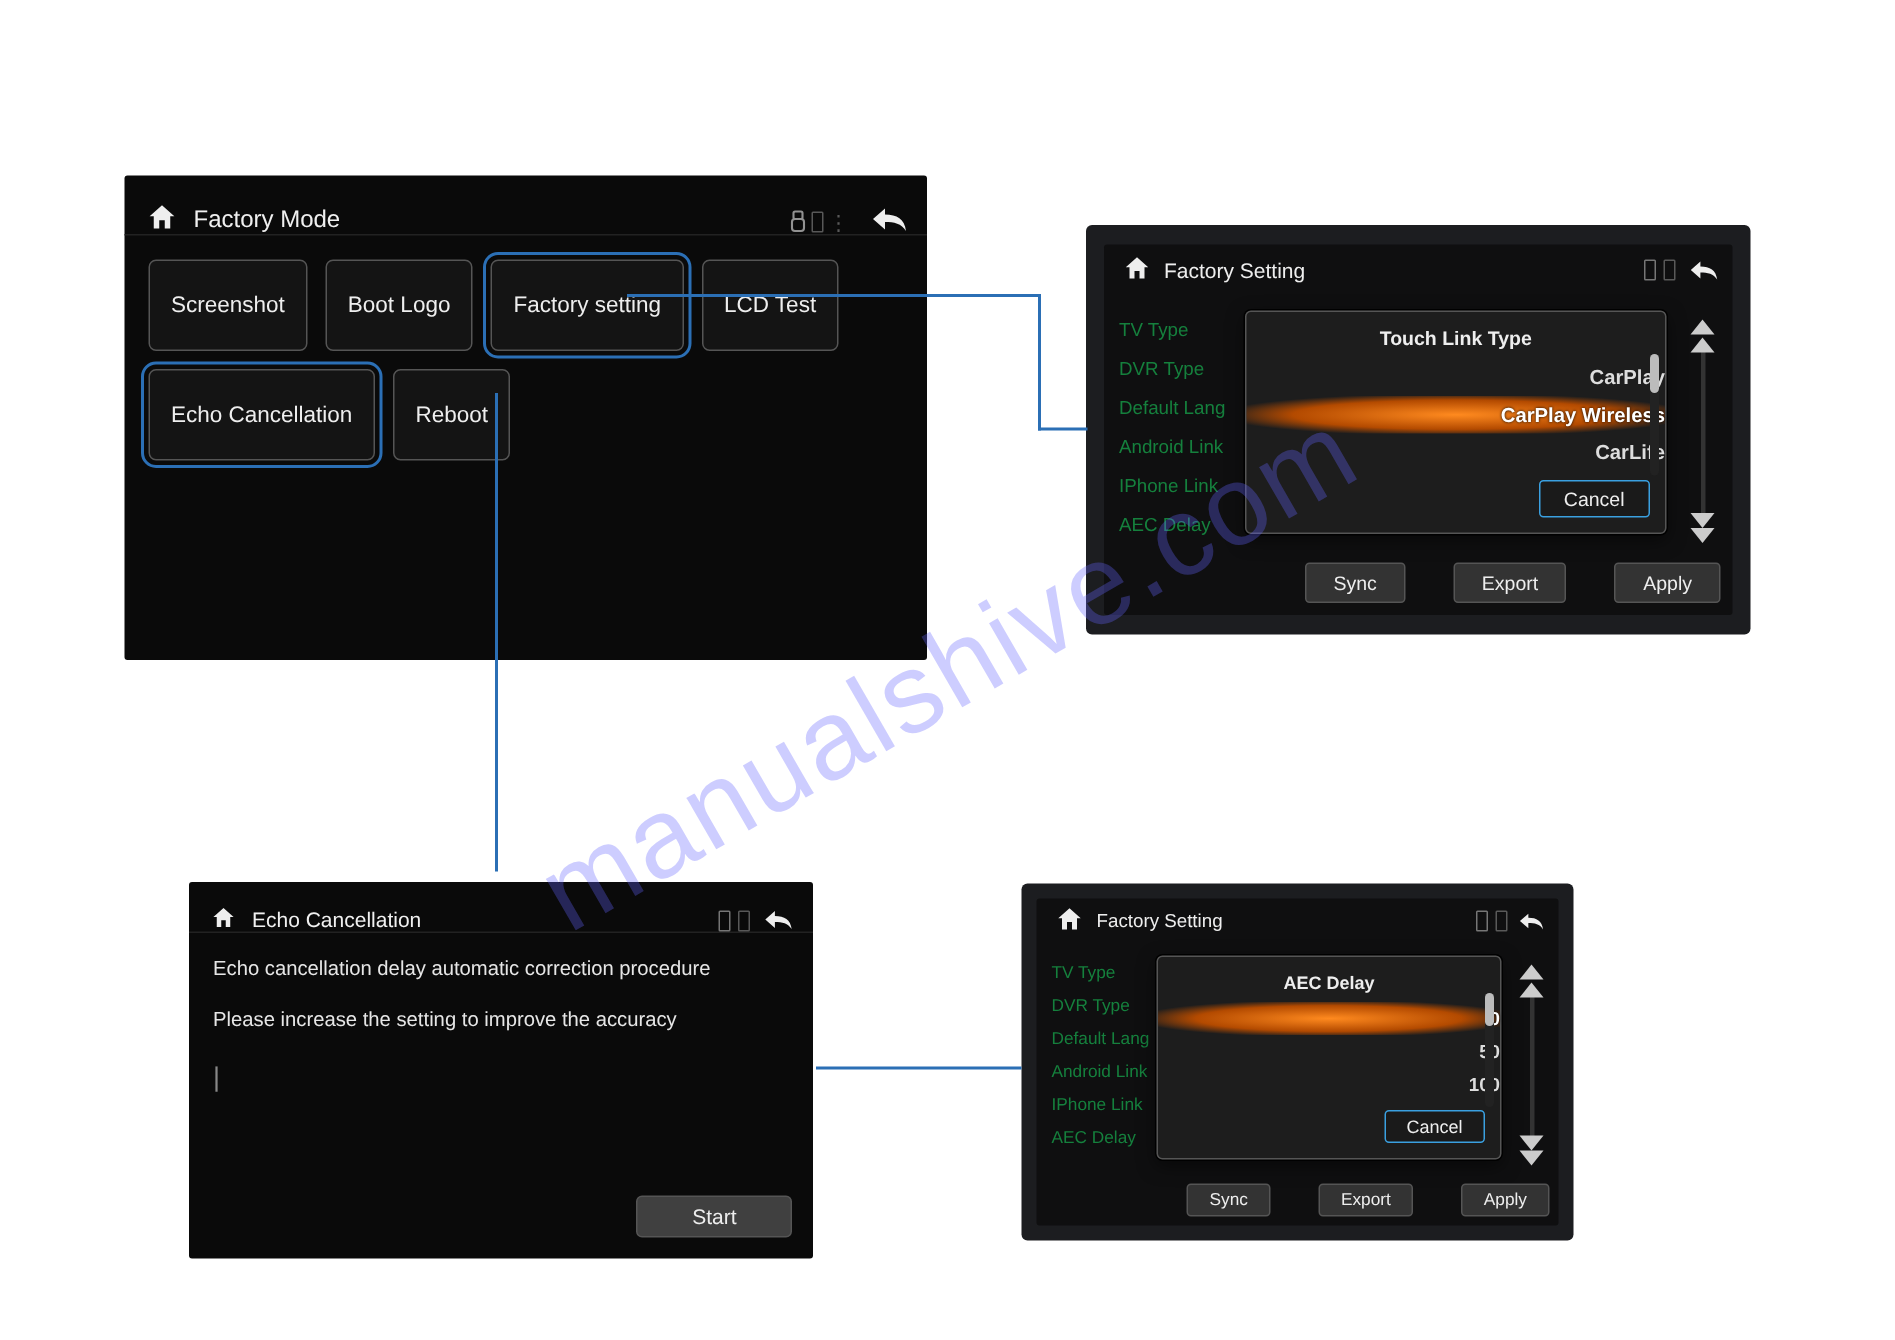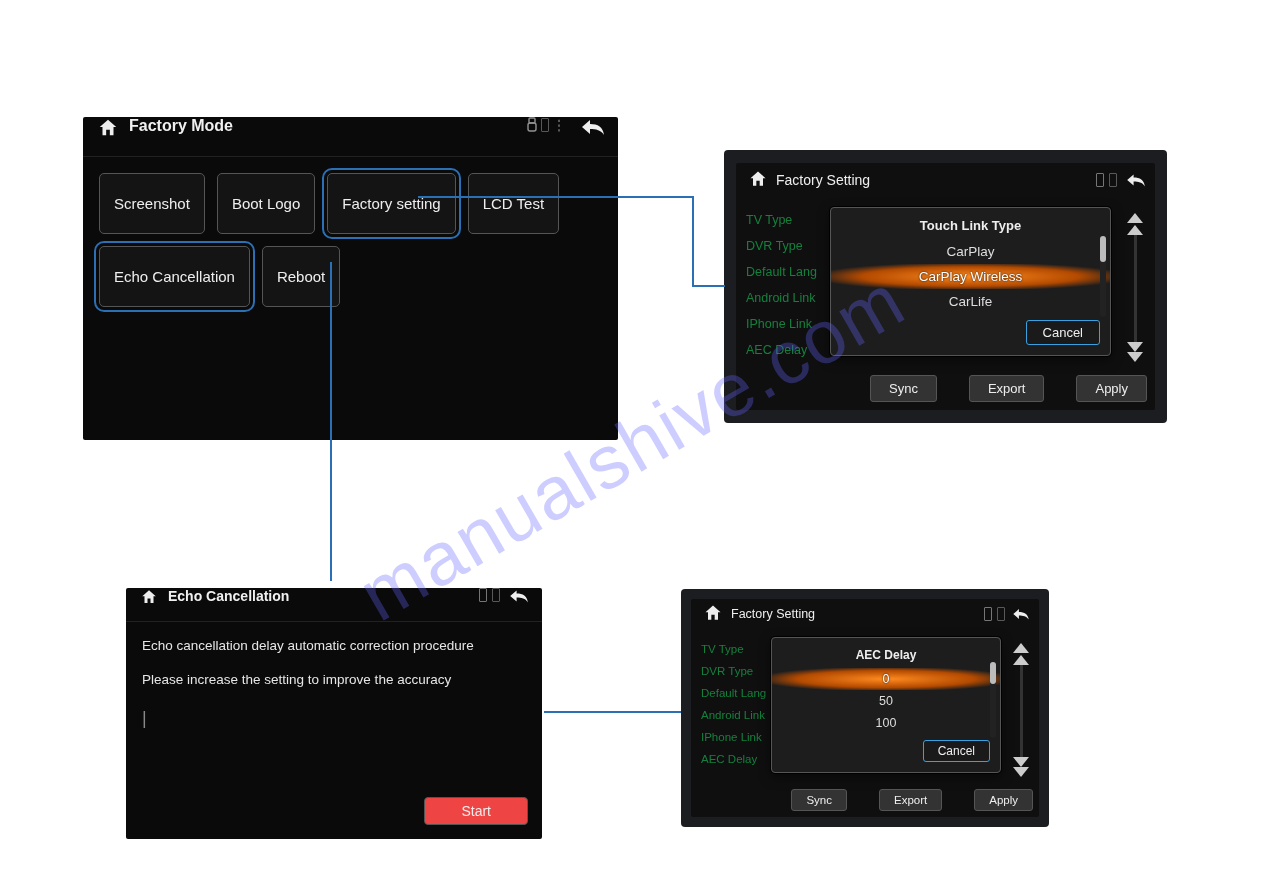--- a/index.html
+++ b/index.html
@@ -31,25 +31,24 @@
   }
   .panel-a { left: 83px;  top: 117px; width: 535px; height: 323px; }
   .panel-b { left: 724px; top: 150px; width: 443px; height: 273px; background:#1c1d20; border-radius:4px; padding:13px 12px;}
   .panel-c { left: 126px; top: 588px; width: 416px; height: 251px; }
   .panel-d { left: 681px; top: 589px; width: 368px; height: 238px; background:#1c1d20; border-radius:4px; padding:10px;}
 
   .conn-line { position:absolute; background:#2b6fb5; z-index:5; }
 
   
   .pbar {
-    display: flex; align-items: flex-start;
+    display: flex; align-items: flex-end;
     height: 40px; padding: 0 12px 0 14px;
     border-bottom: 1px solid #222;
     color:#f0f0f0;
-    font-weight:bold;
   }
   .home-ico, .back-ico { display:inline-flex; align-items:center; }
   .home-ico svg, .back-ico svg { display:block; }
   .pbar-title { margin-left: 10px; font-size: 16px; }
   .pbar-title.sm { font-size:14px; }
   .pbar-spacer { flex:1; }
   .status-ico { width:8px; height:14px; border:1px solid #888; border-radius:1px; margin: 0 2px; display:inline-block; }
   .status-group { display:flex; align-items:center; gap:3px; margin-right:14px; opacity:.85;}
   .status-phone { width:8px;height:14px;border:1px solid #666;border-radius:1px;}
   .status-bt { font-size:14px; color:#676767; }
@@ -78,21 +77,21 @@
   .chev.dn::after{border-top:10px solid #ccc; top:-20px; left:-8px;}
   .fs-track{ width:3px; flex:1; background:#333; margin:6px 0; border-radius:2px;}
 
   .popup {
     position:absolute; left:94px; right:44px; top:44px;
     background:rgba(30,30,30,.96); border:1px solid #555; border-radius:4px;
     padding:6px 0 10px;
     box-shadow: 0 0 0 1px #000, 0 4px 12px rgba(0,0,0,.5);
   }
   .popup-title{ text-align:center; font-size:13px; color:#eee; padding:4px 0 6px; font-weight:600;}
-  .popup-opt{ text-align:center; font-size:13.5px; color:#ddd; padding:5px 0; cursor:pointer;}
+  .popup-opt{ text-align:right; font-size:13.5px; color:#ddd; padding:5px 0; cursor:pointer;font-weight:bold;}
   .popup-opt.sel{
     background: radial-gradient(ellipse at center, #ff8a1f 0%, #b34a00 55%, rgba(80,30,0,0) 80%);
     color:#fff; text-shadow:0 0 2px #000;
   }
   .popup-sb { position:absolute; right:4px; top:28px; bottom:38px; width:6px; background:#222; border-radius:3px;}
   .popup-sb::after{content:""; position:absolute; left:0; right:0; top:0; height:26px; background:#bcbcbc; border-radius:3px;}
   .popup-cancel{
     float:right; margin:6px 10px 0 0; border:1px solid #3aa0e0; color:#eee; background:#1a1a1a;
     padding:4px 16px; font-size:13px; border-radius:3px; cursor:pointer;
   }
@@ -104,21 +103,21 @@
     background:#333; border:1px solid #555; color:#eee; font-size:13px;
     padding:5px 18px; border-radius:3px; cursor:pointer;margin-left:24px;
   }
 
   
   .ec-body { padding: 14px 16px 0; font-size:13.5px; color:#e6e6e6; line-height:1.5;}
   .ec-body p{ margin-bottom:14px;}
   .cursor-line{ color:#888; font-size:18px; margin-top:4px;}
   .start-wrap{ position:absolute; right:14px; bottom:14px;}
   .start-btn{
-    border:1px solid #555; background:#ef4444; color:#eee; border-radius:4px;
+    border:1px solid #555; background:#404040; color:#eee; border-radius:4px;
     padding:5px 36px; font-size:14px; cursor:pointer;
   }
 
   
   .panel-d .fs-shell{height:100%;}
   .panel-d .fs-bar{height:30px; font-size:12.5px;}
   .panel-d .fs-labels{top:44px; font-size:11.5px; gap:10px;}
   .panel-d .fs-scroll{top:44px; bottom:40px; right:6px;}
   .panel-d .popup{ left:80px; right:38px; top:38px;}
   .panel-d .popup-title{font-size:12px;}

